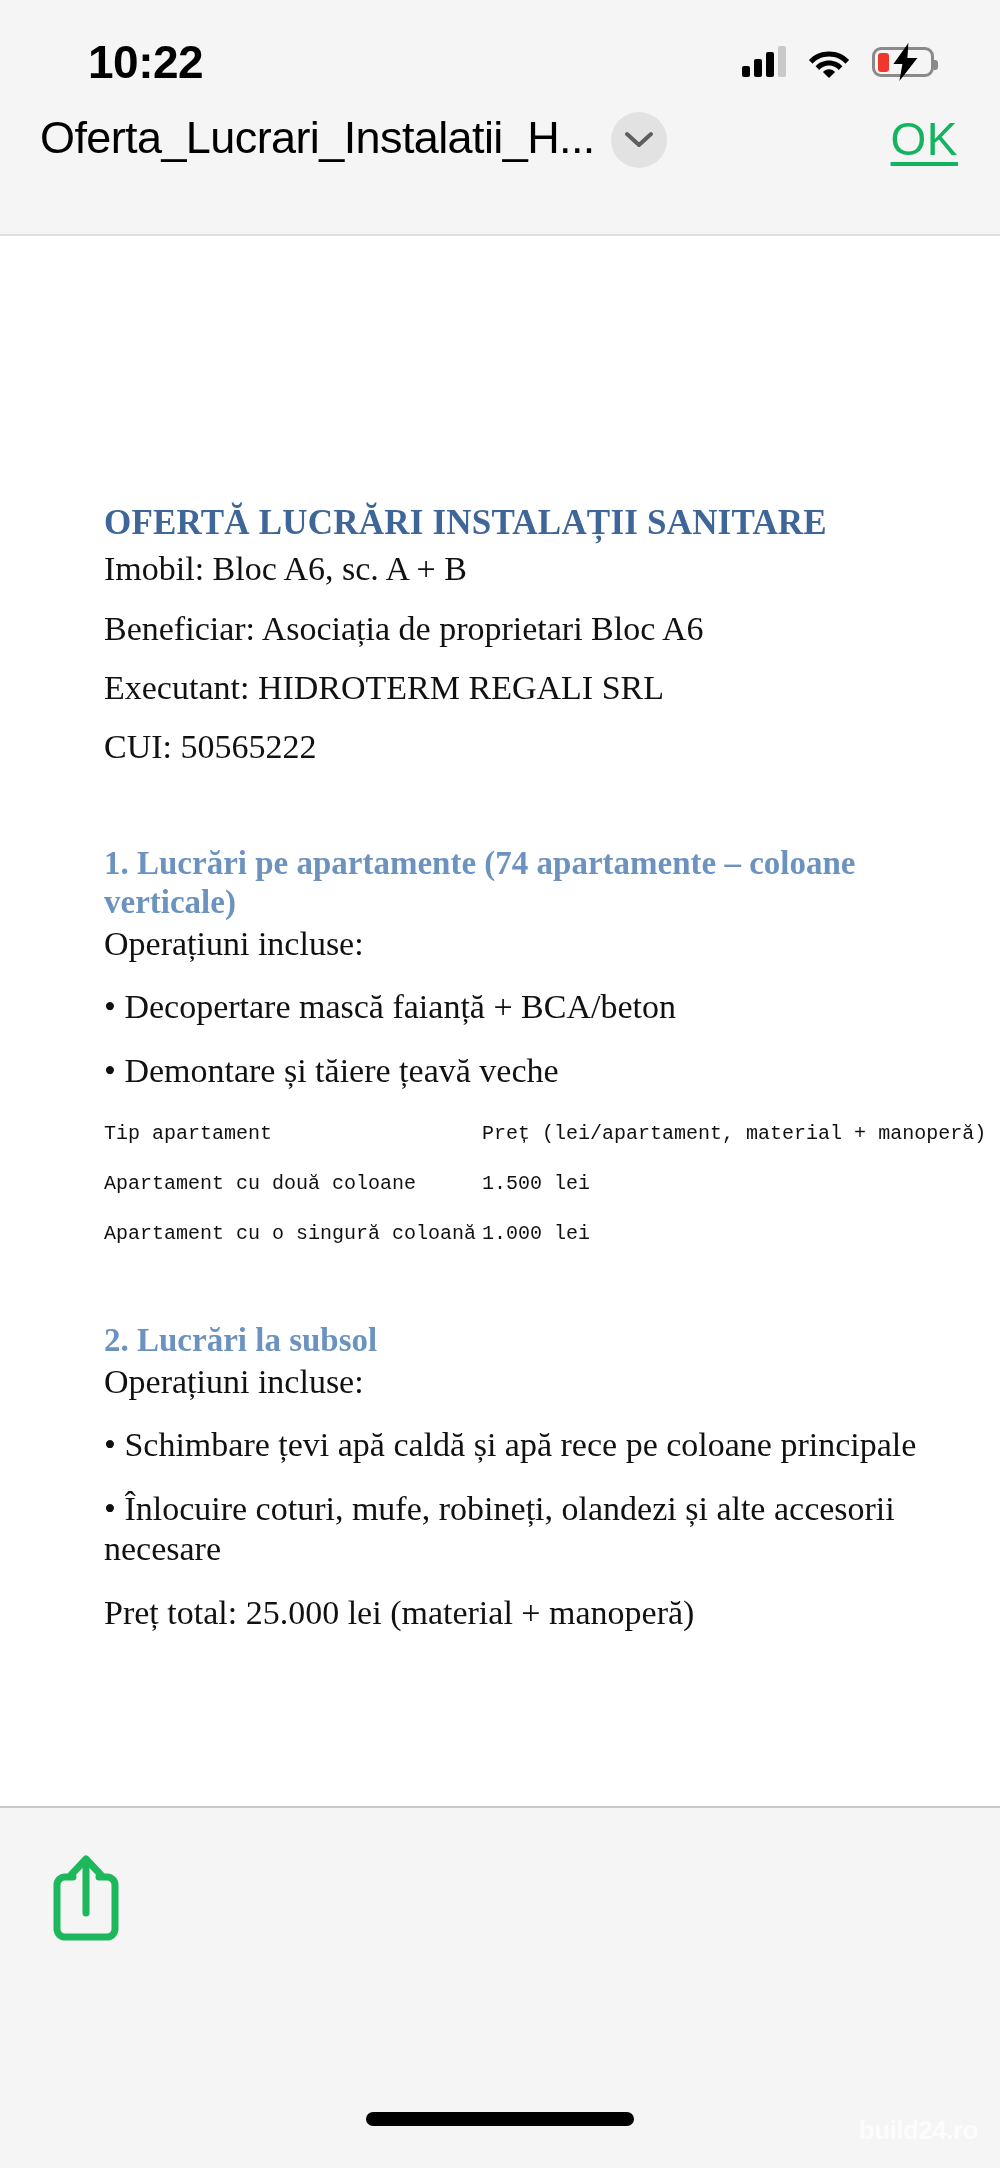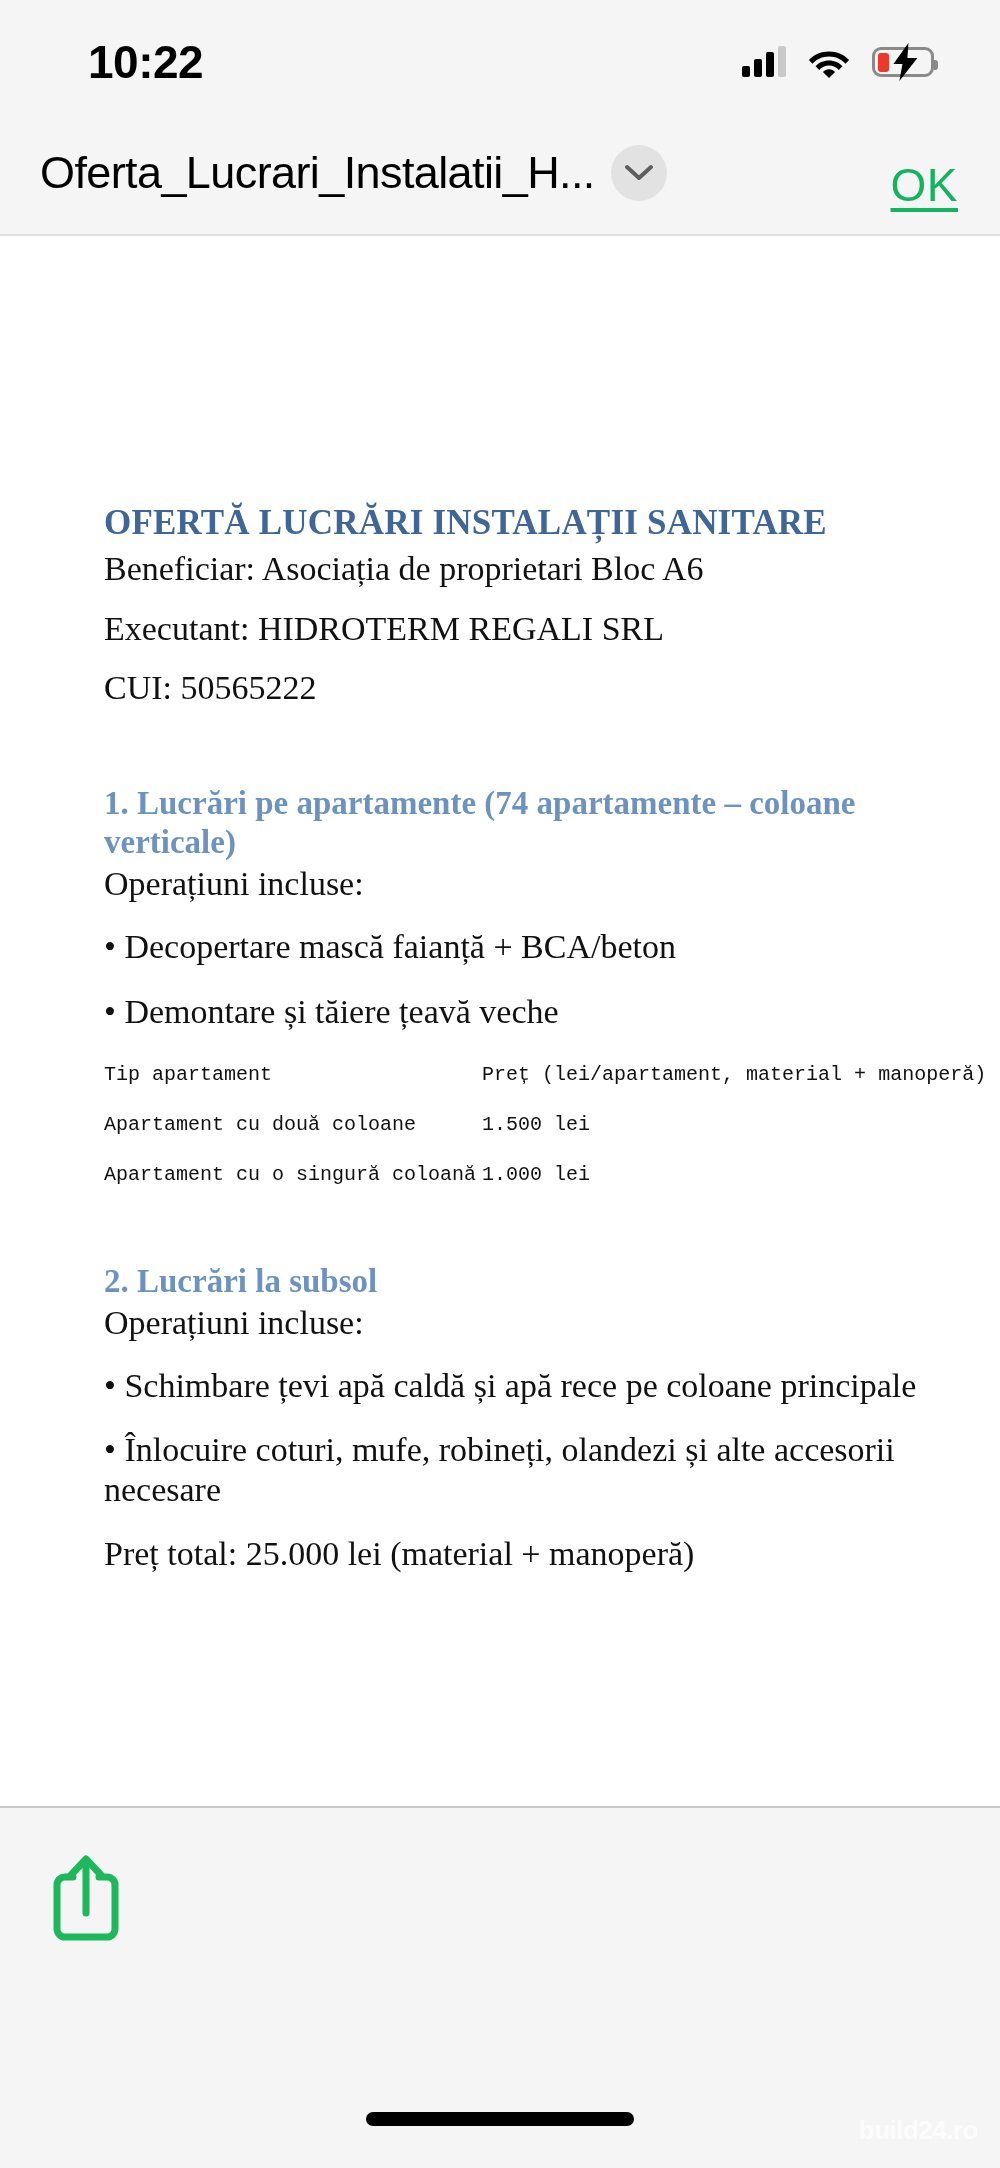--- a/index.html
+++ b/index.html
@@ -84,21 +84,20 @@
     left: 50%;
     top: 50%;
     transform: translate(-42%, -50%);
     font-size: 0;
   }
 
   
   .titlebar {
     flex: 0 0 124px;
     display: flex;
-    align-items: center;
     padding: 0 42px 0 40px;
     background: #f5f5f5;
     border-bottom: 2px solid #e0e0e0;
   }
   .doc-title {
     font-size: 45px;
     color: #000;
     font-weight: 400;
     white-space: nowrap;
     overflow: hidden;
@@ -118,21 +117,20 @@
   }
   .ok-btn {
     margin-left: auto;
     font-size: 46px;
     color: #12b45e;
     text-decoration: underline;
     text-underline-offset: 7px;
     text-decoration-thickness: 4px;
     font-family: "Liberation Sans", sans-serif;
     letter-spacing: 0.5px;
-    margin-top: 24px;
   }
 
   
   .page-scroll {
     flex: 1 1 auto;
     background: #a3a3a3;
     position: relative;
     overflow: hidden;
   }
   .page {
@@ -284,20 +282,21 @@
     </div>
     <div class="ok-btn">OK</div>
   </div>
 
   <div class="page-scroll">
     <div class="page">
       <div class="page-inner">
 
         <div class="doc-h1">OFERTĂ LUCRĂRI INSTALAȚII SANITARE</div>
 
+        <div class="doc-line">Imobil: Bloc A6, sc. A + B</div>
         <div class="doc-line">Beneficiar: Asociația de proprietari Bloc A6</div>
         <div class="doc-line">Executant: HIDROTERM REGALI SRL</div>
         <div class="doc-line">CUI: 50565222</div>
 
         <div class="sec-gap"></div>
 
         <div class="doc-h2">1. Lucrări pe apartamente (74 apartamente – coloane verticale)</div>
         <div class="doc-sub">Operațiuni incluse:</div>
         <div class="doc-bullet">• Decopertare mască faianță + BCA/beton</div>
         <div class="doc-bullet">• Demontare și tăiere țeavă veche</div>

